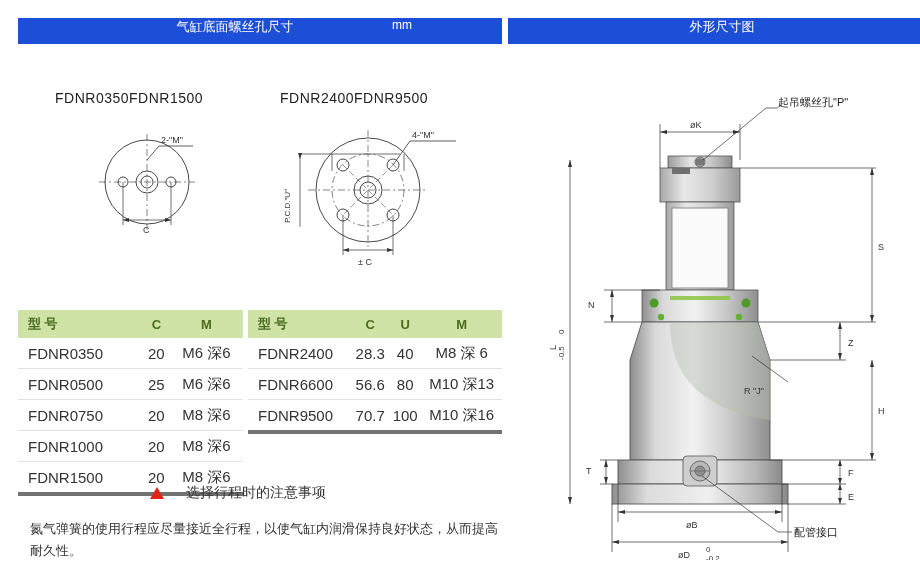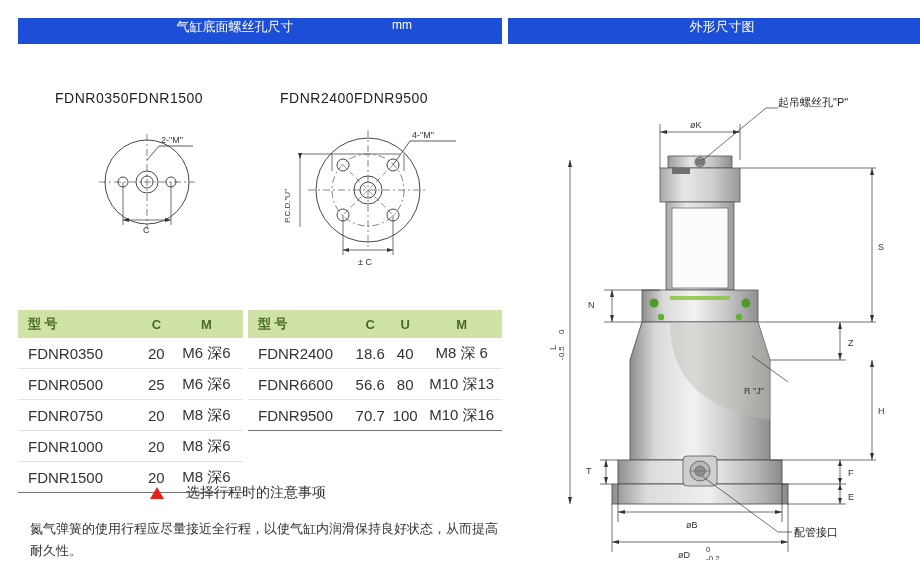--- a/index.html
+++ b/index.html
@@ -42,21 +42,21 @@
   #tbl1{left:18px;top:310px;width:225px;}
   #tbl2{left:248px;top:310px;width:254px;}
   .tbl thead th{
     background:#cfe3a6;color:#4a6b1f;font-weight:bold;
     height:26px;font-size:13px;
   }
   .tbl tbody td{
     height:28px;border-bottom:1px solid #e2e2e2;
     color:#333;font-size:15px;
   }
-  .tbl tbody tr:last-child td{border-bottom:1px solid #737373;margin-top:22px;}
+  .tbl tbody tr:last-child td{border-bottom:4px solid #737373;margin-top:22px;}
   .tbl .c-model{text-align:left;padding-left:10px;}
   .tbl td,.tbl th{text-align:center;}
 
   
   #note-title{
     position:absolute;left:150px;top:484px;
     font-size:14px;color:#333;display:flex;align-items:center;gap:22px;
   }
   .tri{
     width:0;height:0;border-left:7px solid transparent;border-right:7px solid transparent;
@@ -196,21 +196,21 @@
     <tr>
       <th class="c-model">型 号</th>
       <th>C</th>
       <th>U</th>
       <th>M</th>
     </tr>
   </thead>
   <tbody>
     <tr>
       <td class="c-model">FDNR2400</td>
-      <td>18.6</td>
+      <td>28.3</td>
       <td>40</td>
       <td>M8  深 6</td>
     </tr>
     <tr>
       <td class="c-model">FDNR6600</td>
       <td>56.6</td>
       <td>80</td>
       <td>M10 深13</td>
     </tr>
     <tr>

